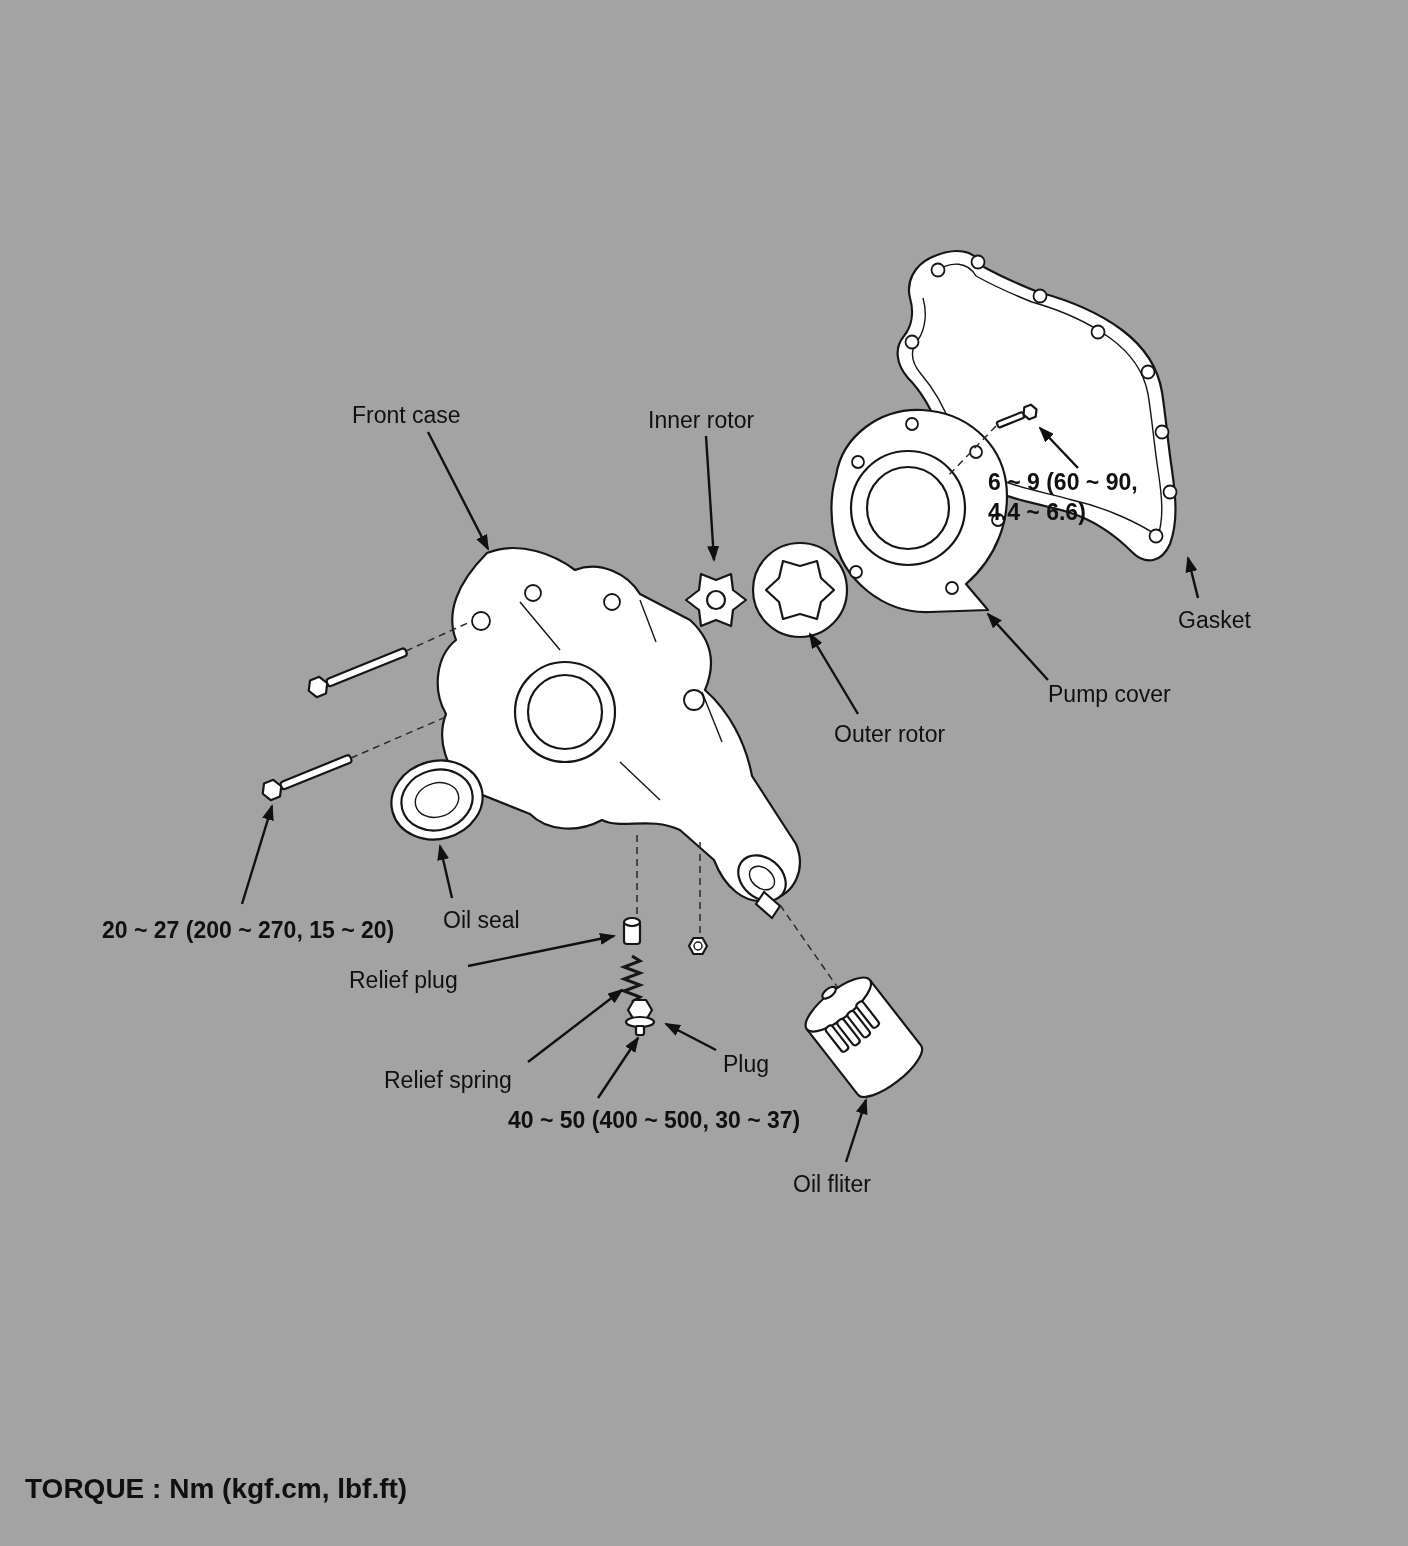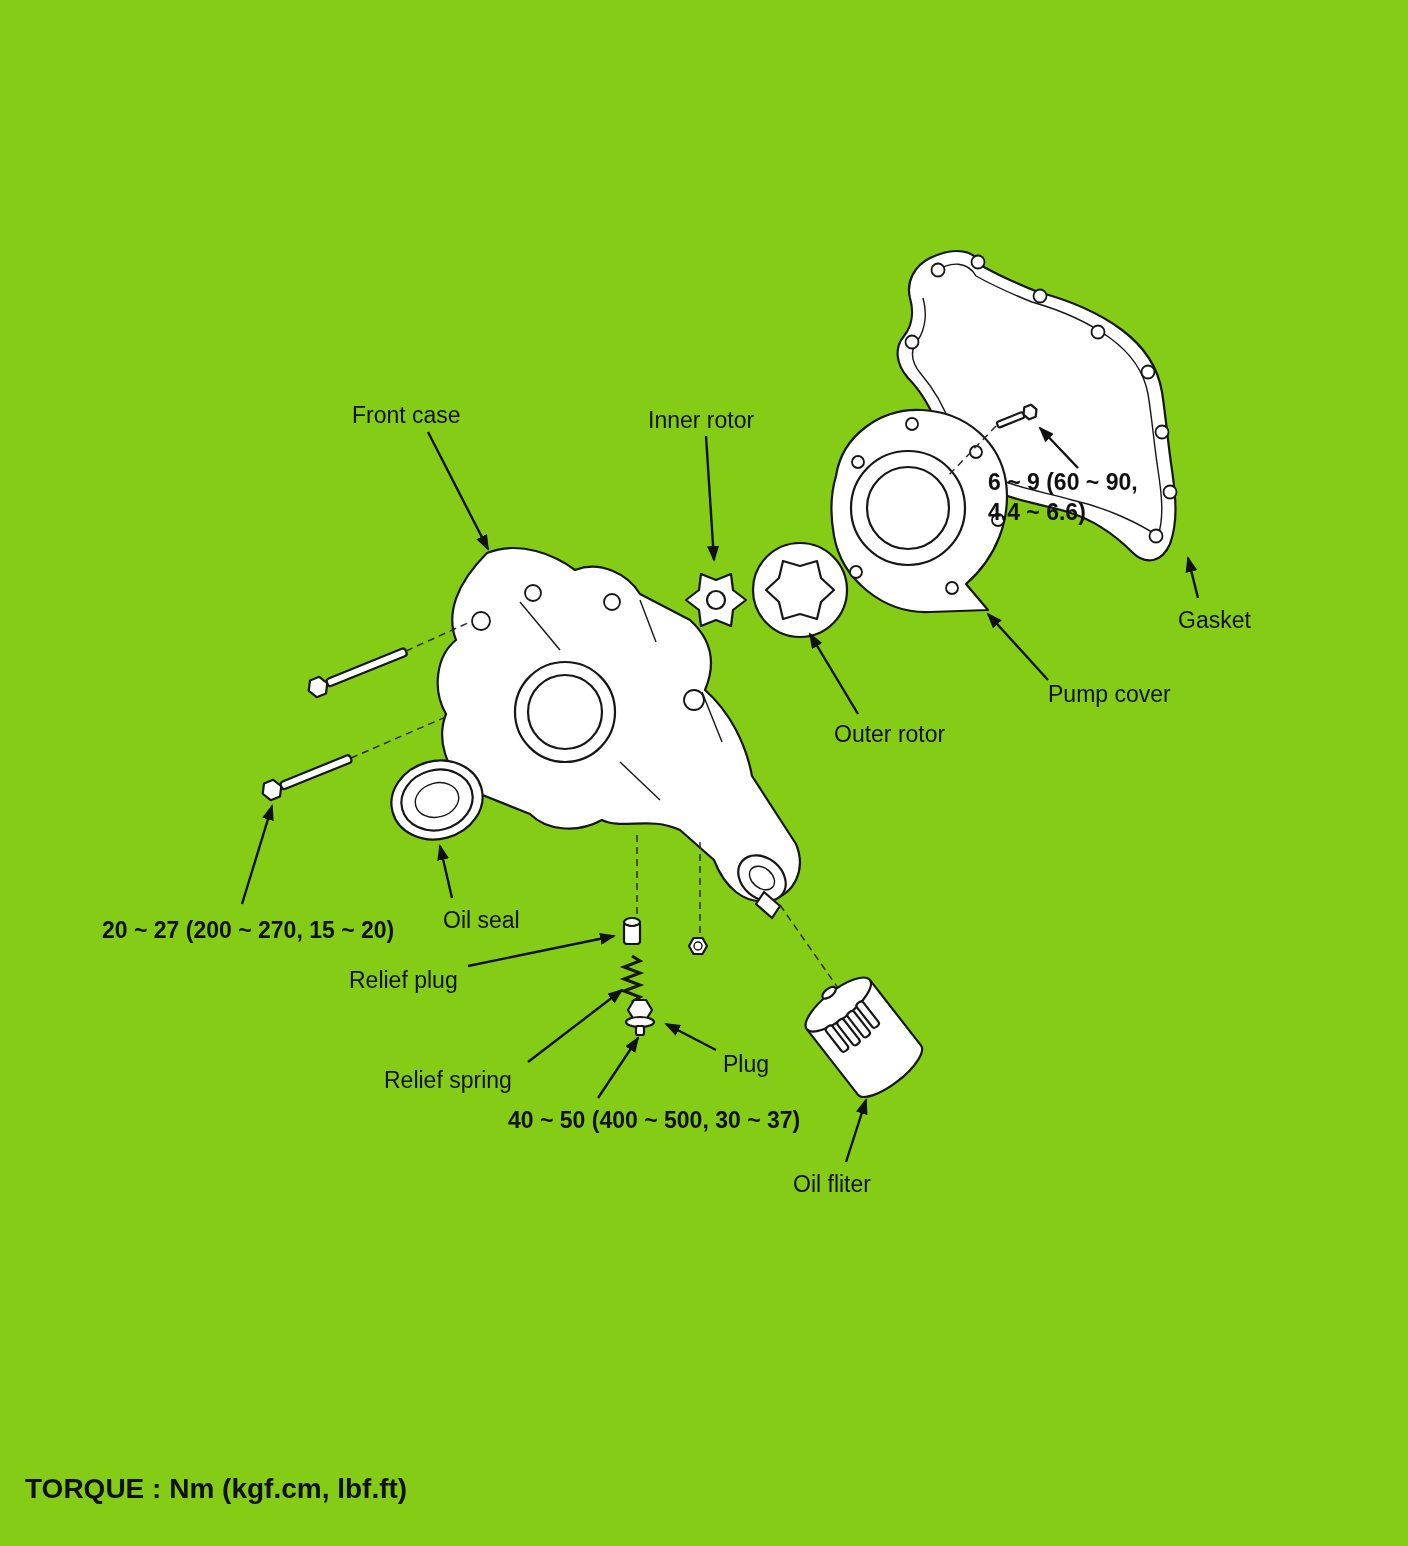--- a/index.html
+++ b/index.html
@@ -1,19 +1,19 @@
 <!DOCTYPE html>
 <html><head>
 <meta charset="utf-8">
 <style>
   html,body{margin:0;padding:0;background:#ffffff;}
   .page{
     position:relative;
     width:1408px;height:1546px;
-    background:#84cc16;
+    background:#a3a3a3;
     font-family:"Liberation Sans", sans-serif;
     overflow:hidden;
     text-align:center;
   }
   svg{display:block;}
   text{
     font-family:"Liberation Sans", sans-serif;
     fill:#101010;
   }
   .lbl{font-size:23px;font-weight:400;}

